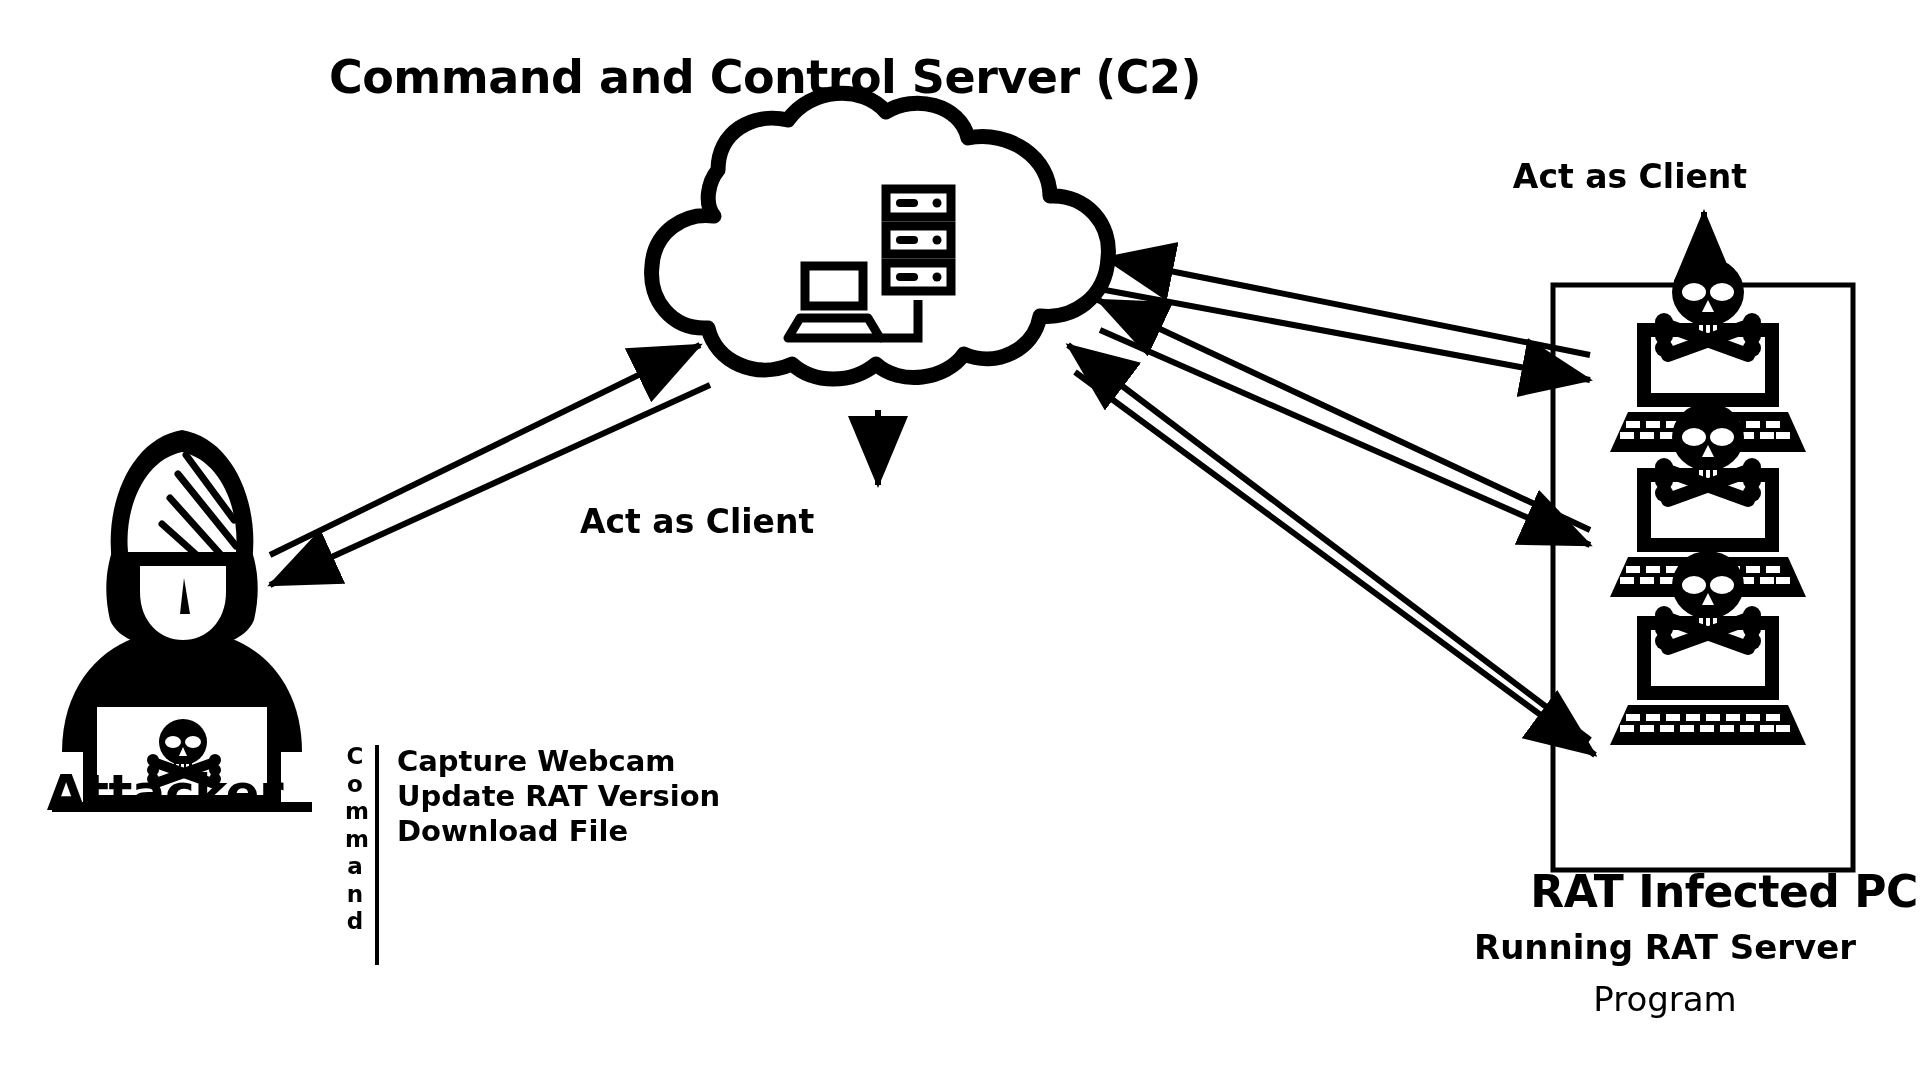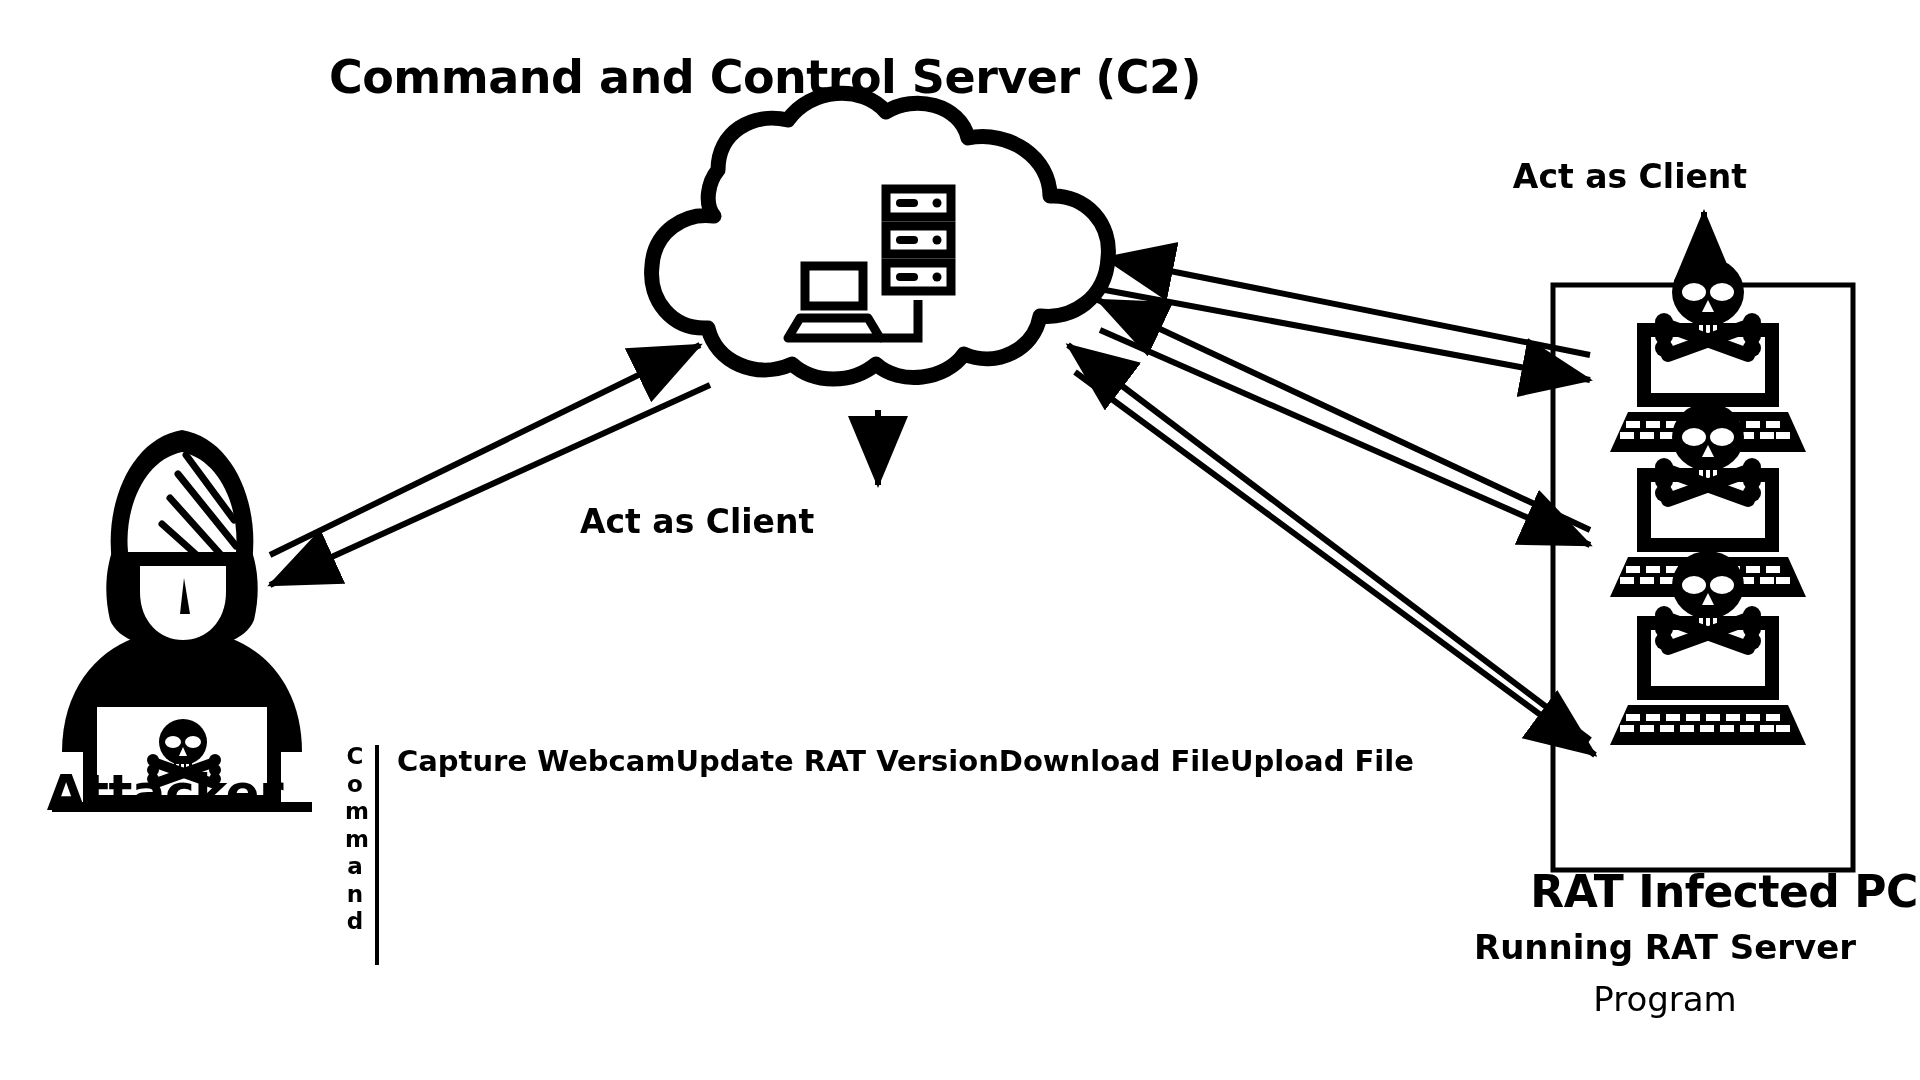--- a/index.html
+++ b/index.html
@@ -119,21 +119,21 @@
   }
   #command-vertical span { display: block; height: 27.5px; }
   #command-rule {
     width: 4px;
     background: #000;
     height: 220px;
     margin-right: 18px;
   }
   #command-list {
     display: flex;
-    flex-direction: row;
+    flex-direction: column;
   }
   #command-list .cmd-item {
     font-size: 29px;
     font-weight: 700;
     height: 35px;
     line-height: 33px;
     white-space: nowrap;
   }
 </style>
 </head>
@@ -437,17 +437,16 @@
         <span>m</span>
         <span>a</span>
         <span>n</span>
         <span>d</span>
       </div>
     <div id="command-rule"></div>
     <div id="command-list">
         <div class="cmd-item">Capture Webcam</div>
         <div class="cmd-item">Update RAT Version</div>
         <div class="cmd-item">Download File</div>
-        <div class="cmd-item">Upload File</div>
       </div>
   </div>
 
 </div>
 
 </body></html>

